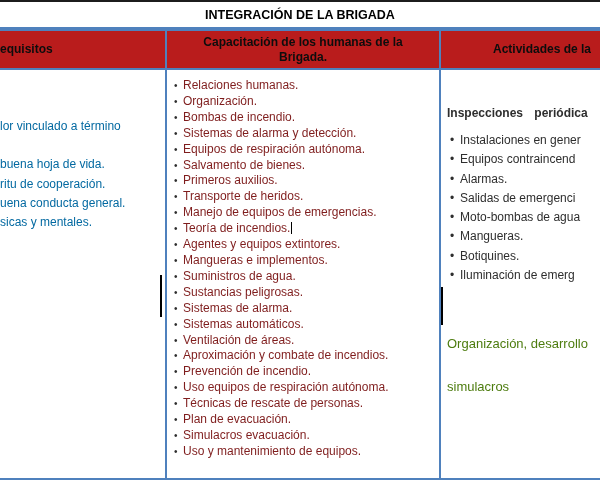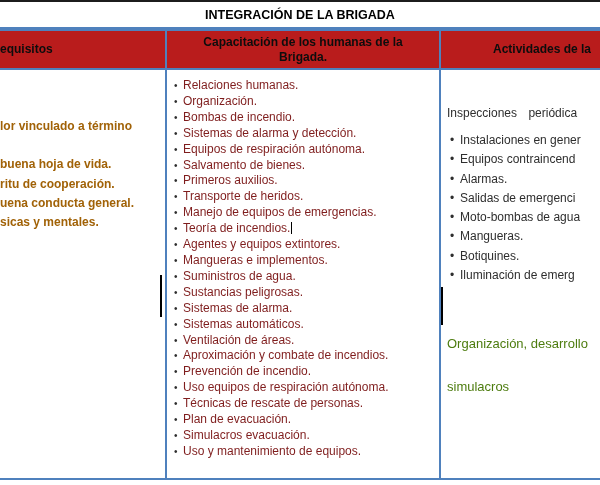--- a/index.html
+++ b/index.html
@@ -41,31 +41,31 @@
   }
   .body-row .cell { height:100%; overflow:hidden; }
   .bcell-left  { width:165px; padding-top:47px; }
   .bcell-mid   { width:276px; border-left:2px solid #4f81bd; border-right:2px solid #4f81bd;
                  padding:8px 0 0 5px; }
   .bcell-right { width:159px; padding:36px 0 0 6px; }
 
   ul { list-style:none; }
 
   
-  .list-req li { font-size:12px; font-weight:bold; color:#a16207; line-height:19.2px; white-space:nowrap; }
+  .list-req li { font-size:12px; font-weight:normal; color:#0369a1; line-height:19.2px; white-space:nowrap; }
 
   
   .list-training li { font-size:12px; line-height:15.9px; white-space:nowrap; color:#7f1d1d; }
   .list-training li::before { content:"•"; display:inline-block; width:9px; margin-left:2px;
                               font-size:10px; color:#2e2e2e; }
   .text-cursor { display:inline-block; width:1px; height:12px; background:#000;
                  margin-left:1px; vertical-align:-2px; }
 
   
-  .intro-text { font-size:12px; color:#2e2e2e; white-space:nowrap; word-spacing:8px; }
+  .intro-text { font-size:12px; color:#2e2e2e; white-space:nowrap; word-spacing:8px;font-weight:bold; }
   .list-activities { margin-top:11px; }
   .list-activities li { font-size:12px; line-height:19.3px; white-space:nowrap; color:#2e2e2e; }
   .list-activities li::before { content:"•"; display:inline-block; width:10px; margin-left:3px; }
   .list-footer { margin-top:50px; }
   .list-footer li { font-size:13px; line-height:18.5px; white-space:nowrap; color:#4d7c0f;margin-top:24px; }
 
   
   .artifact { position:absolute; width:2px; background:#000; }
   .artifact-left  { left:160px; top:275px; height:42px; }
   .artifact-right { left:441px; top:287px; height:38px; }

